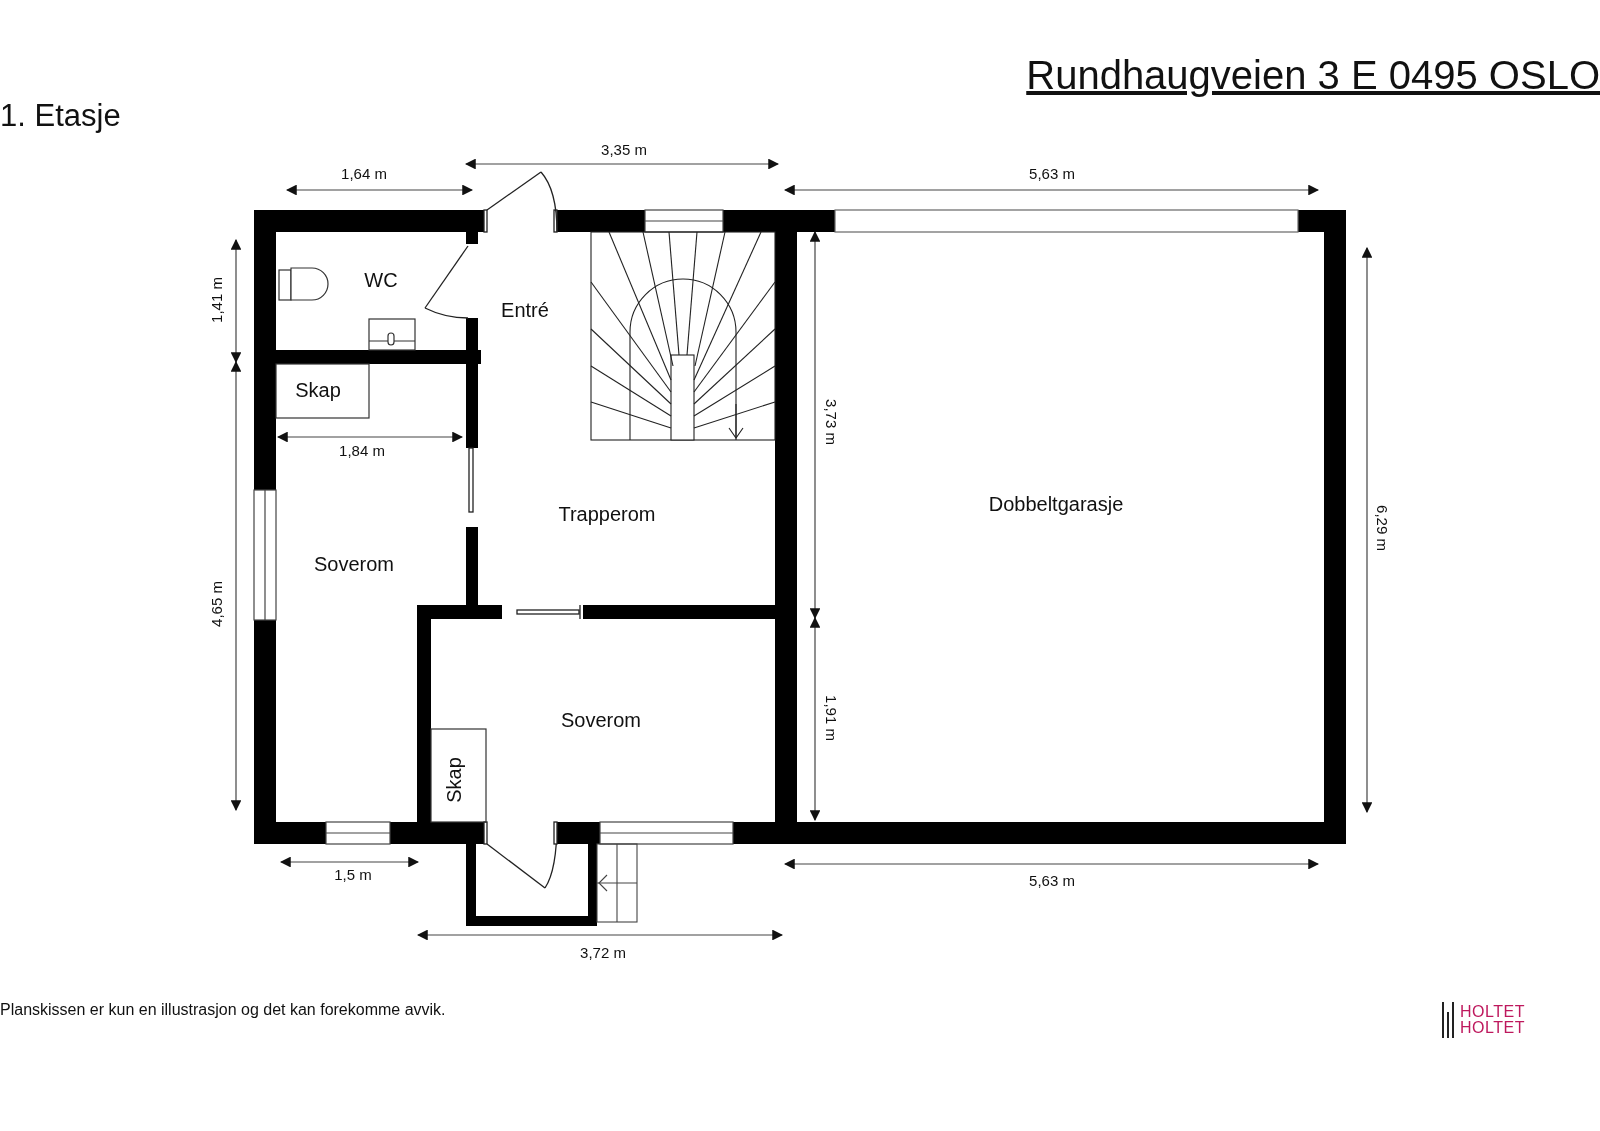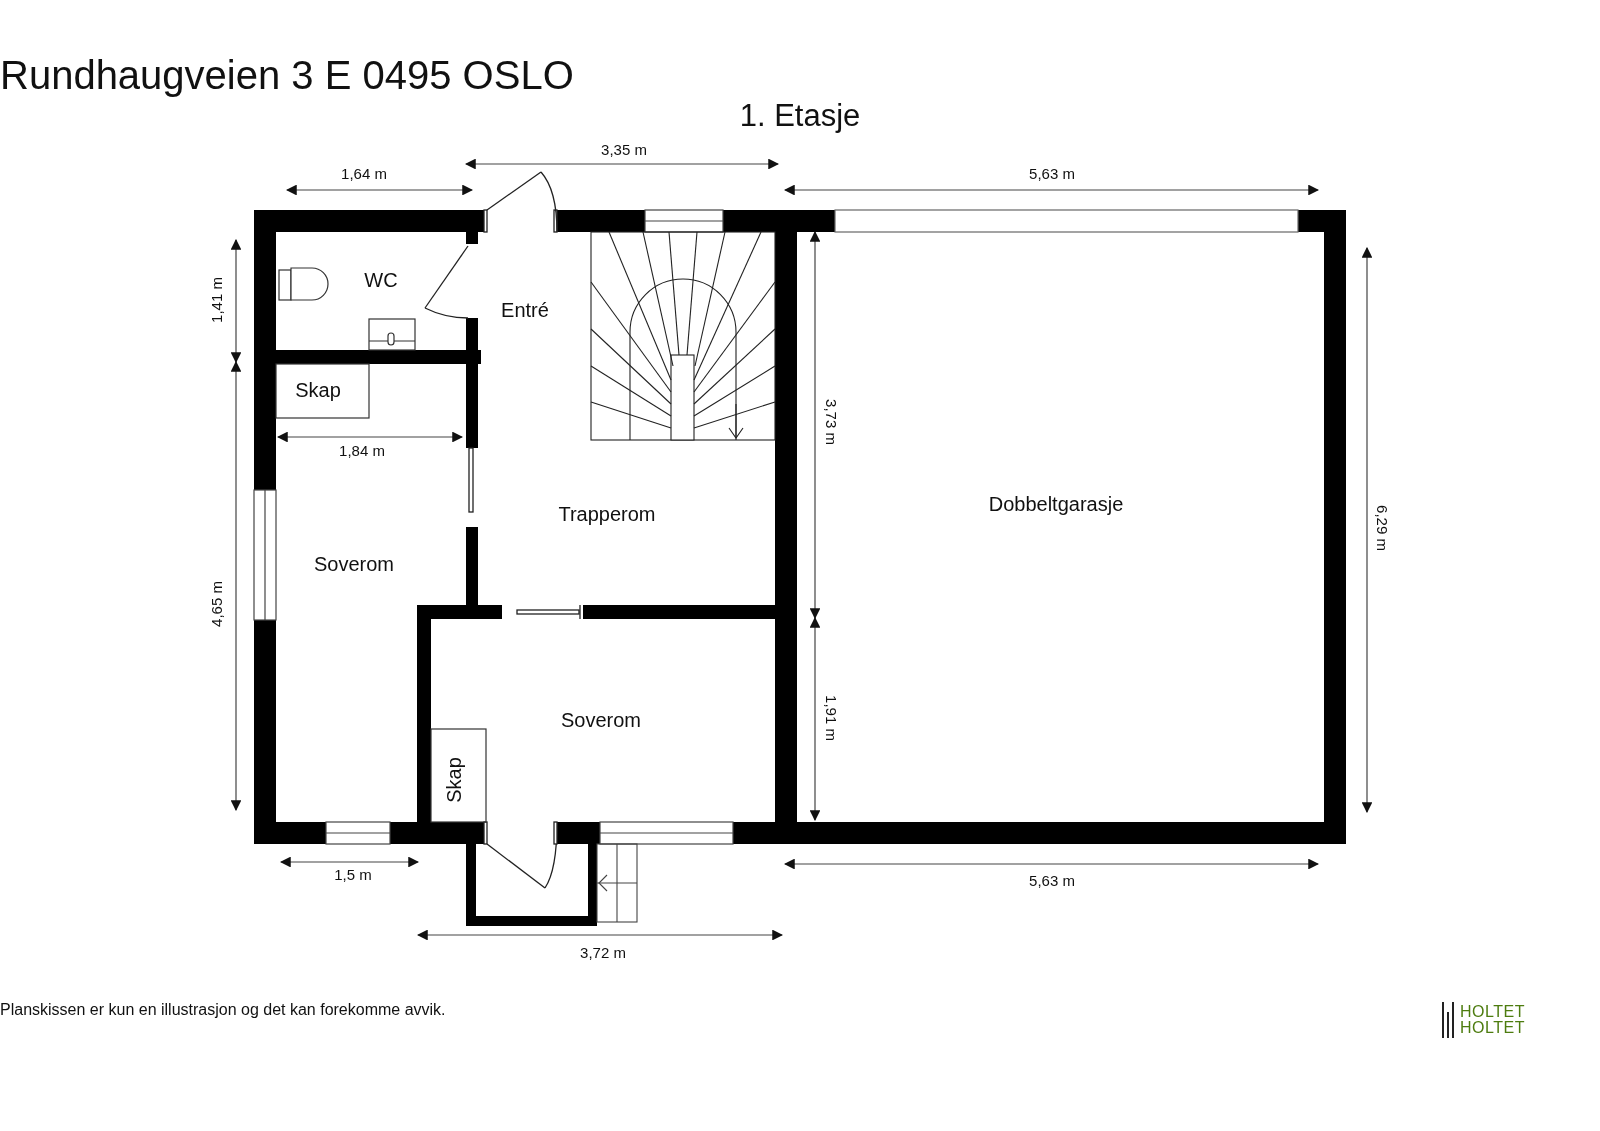--- a/index.html
+++ b/index.html
@@ -1,26 +1,26 @@
 <!DOCTYPE html>
 <html><head>
 <meta charset="utf-8">
 <style>
   html, body { margin:0; padding:0; background:#ffffff; }
   body { width:1600px; height:1131px; position:relative; overflow:hidden; font-family:"Liberation Sans", sans-serif; color:#111; }
-  .title { position:absolute; left:0; width:1600px; text-align:left; top:52px; font-size:40px; line-height:46px; }
-  .subtitle { position:absolute; left:0; width:1600px; text-align:center; top:98px; font-size:31px; line-height:36px; }
+  .title { position:absolute; left:0; width:1600px; text-align:right; top:52px; font-size:40px; line-height:46px;text-decoration:underline; }
+  .subtitle { position:absolute; left:0; width:1600px; top:98px; font-size:31px; line-height:36px; }
   svg.plan { position:absolute; left:0; top:0; }
   svg text { font-family:"Liberation Sans", sans-serif; fill:#111; }
   .disclaimer { position:absolute; left:0; width:1600px; top:1001px; text-align:left; font-size:16px; line-height:18px; }
   .logo { position:absolute; left:1442px; top:1002px; display:flex; align-items:center; gap:6px; }
   .logo-bars { display:flex; gap:3px; height:36px; align-items:stretch; }
   .logo-bars span { width:2px; background:#222; display:block; }
   .logo-bars span.short { margin-top:10px; }
-  .logo-text { font-size:16px; line-height:16px; letter-spacing:0.5px; color:#4d7c0f; }
+  .logo-text { font-size:16px; line-height:16px; letter-spacing:0.5px; color:#be185d; }
 </style>
 </head>
 <body>
 
 <div class="title">Rundhaugveien 3 E 0495 OSLO</div>
 <div class="subtitle">1. Etasje</div>
 
 <svg class="plan" width="1600" height="1131" viewBox="0 0 1600 1131" xmlns="http://www.w3.org/2000/svg">
   <defs>
     <marker id="arr" viewBox="0 0 10 10" refX="9" refY="5" markerWidth="9" markerHeight="9" orient="auto-start-reverse">

